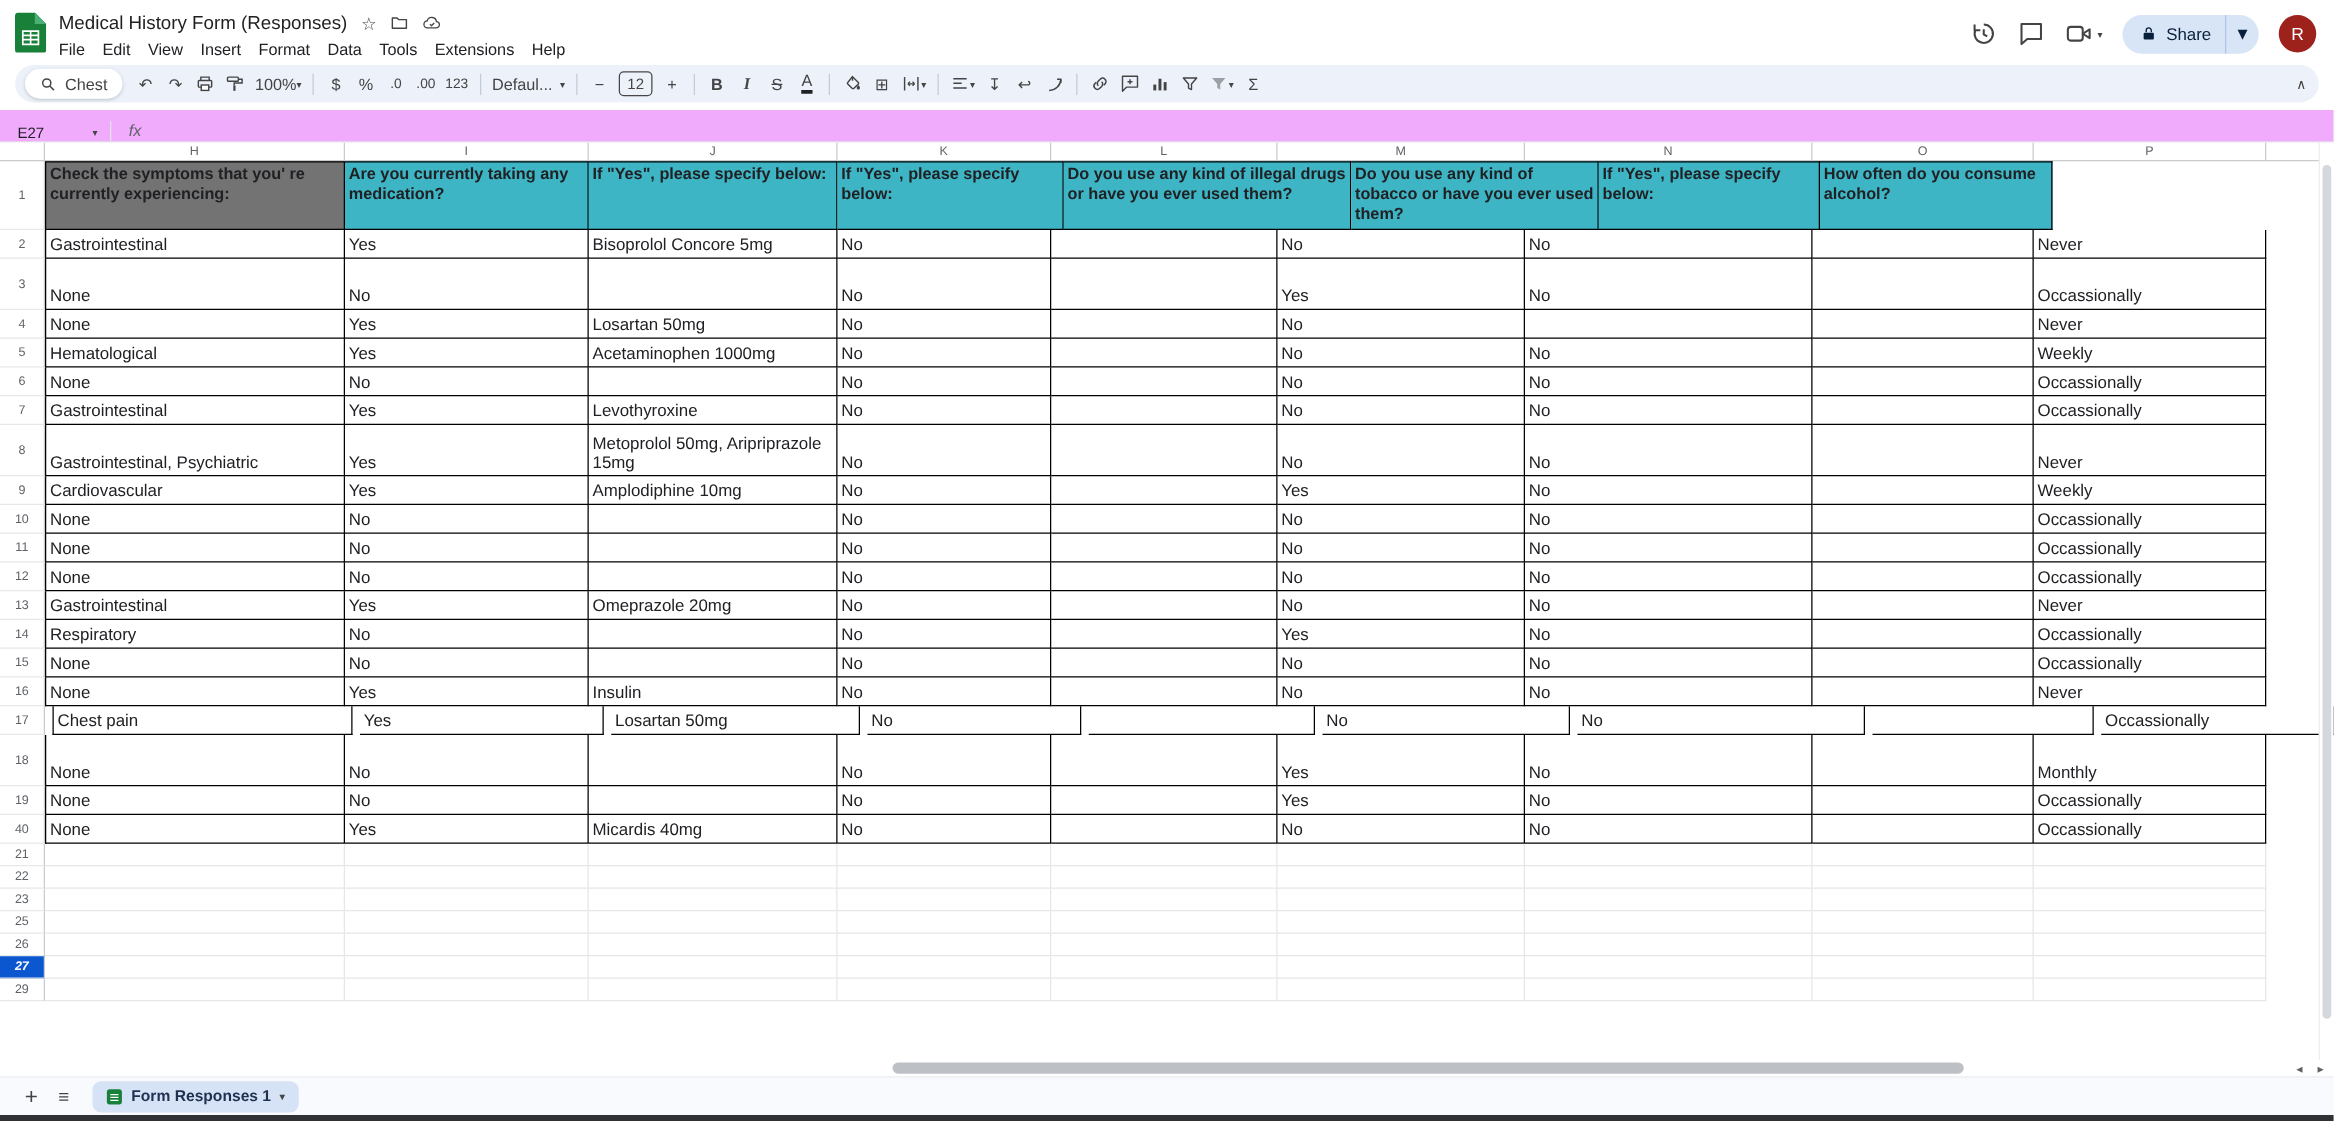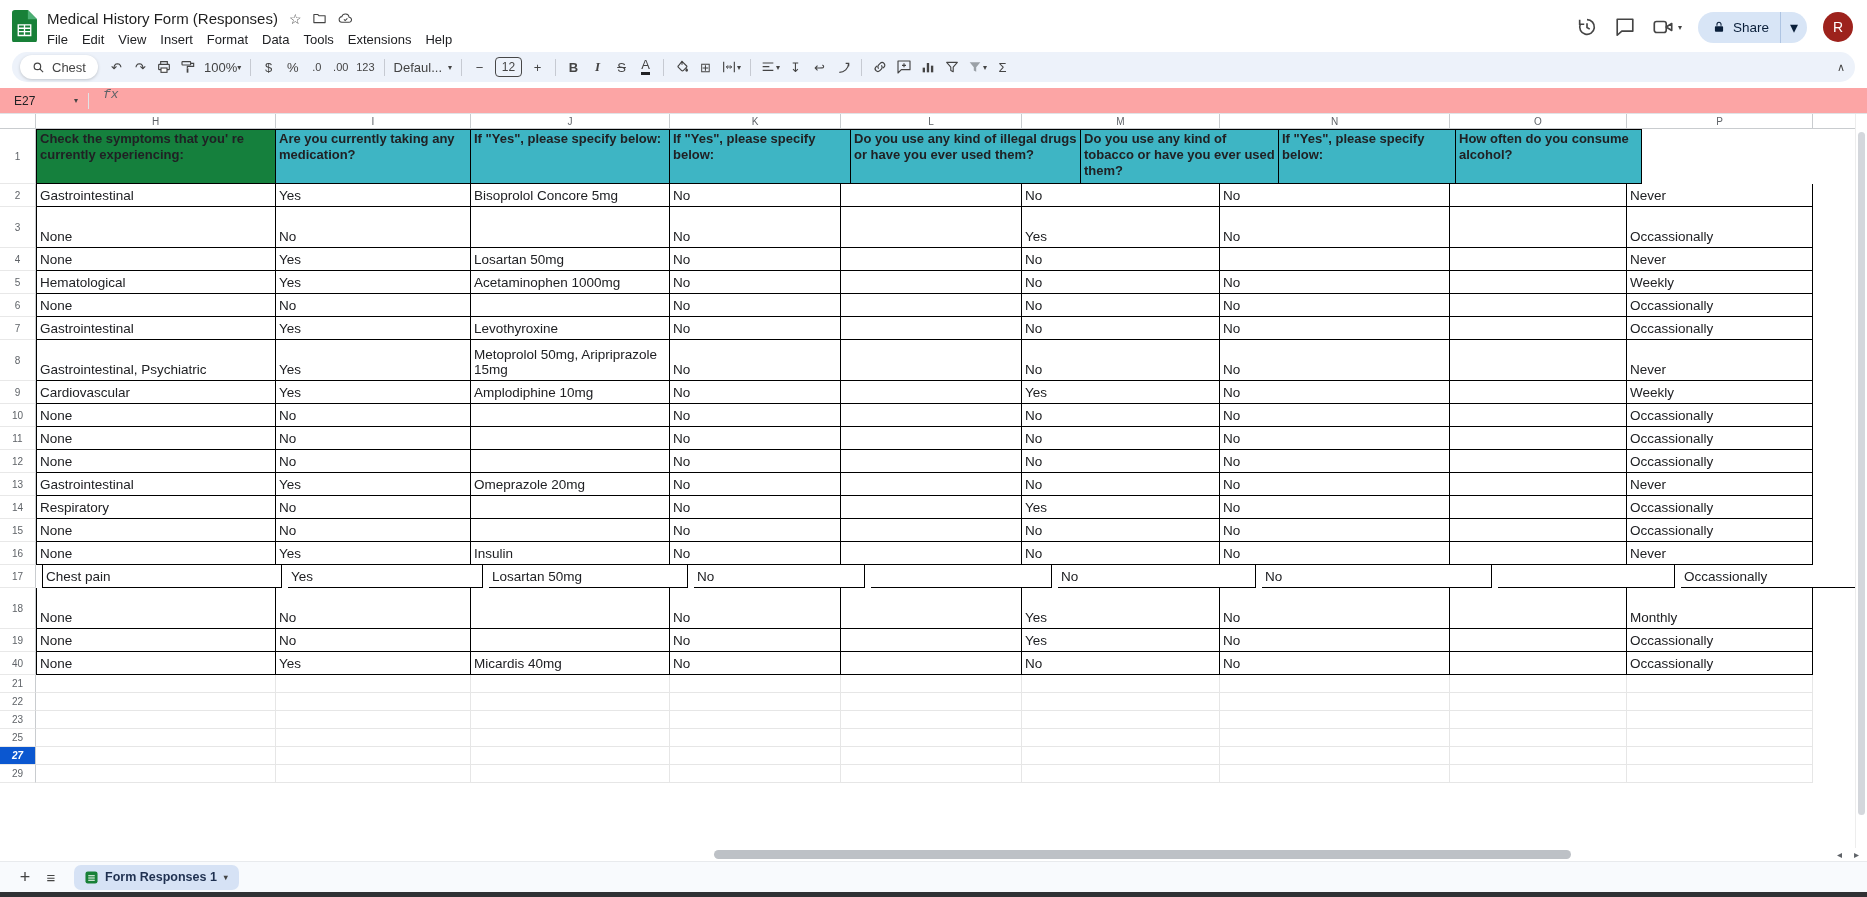--- a/index.html
+++ b/index.html
@@ -38,24 +38,24 @@
   .menus-btn{background:#fff;height:24px;border-radius:13px;display:flex;align-items:center;gap:7px;padding:0 12px;font-size:13px;color:#444;box-shadow:0 1px 3px rgba(60,64,67,.25);margin:0 6px 0 2px;cursor:pointer}
   .menus-btn svg{width:13px;height:13px}
   .size-box{width:27px;height:20px;border:1px solid #474747;border-radius:4px;display:flex;align-items:center;justify-content:center;font-size:12px;margin:0 3px;cursor:text}
   .bold-b{font-weight:bold}
   .ital-i{font-style:italic;font-family:"Liberation Serif",serif;font-weight:bold}
   .strike-s{text-decoration:line-through}
   .color-a{border-bottom:3px solid #202124;line-height:12px;height:16px}
   .collapse{margin-left:auto;font-size:11px;color:#444;cursor:pointer}
 
   
-  .fbar{height:26px;display:flex;align-items:center;border-bottom:1px solid #e1e3e6;background:#fca5a5}
+  .fbar{height:26px;display:flex;align-items:flex-end;border-bottom:1px solid #e1e3e6;background:#f0abfc}
   .namebox{width:88px;display:flex;align-items:center;justify-content:space-between;padding:0 10px 0 14px;font-size:12px;color:#202124;cursor:pointer}
   .fb-sep{width:1px;height:16px;background:#e1e3e6}
-  .fx{font-style:italic;color:#5f6368;font-size:13px;margin:0 10px 12px 14px;font-family:Liberation Mono, monospace}
+  .fx{font-style:italic;color:#5f6368;font-size:13px;margin:0 10px 1px 14px;font-family:Liberation Sans, sans-serif}
   .fbar-input{flex:1;height:100%;cursor:text}
 
   
   .grid{flex:1;position:relative;overflow:hidden;background:#fff}
   .colheads{display:flex;height:15px;border-bottom:1px solid #c9cccf}
   .corner{width:36px;flex:none;border-right:1px solid #c9cccf;background:#fff}
   .colhead{flex:none;border-right:1px solid #c9cccf;font-size:10px;color:#5f6368;display:flex;align-items:center;justify-content:center;cursor:pointer}
   .grid-row{display:flex}
   .rownum{width:36px;flex:none;display:flex;align-items:center;justify-content:center;font-size:10px;color:#5f6368;border-right:1px solid #c9cccf;border-bottom:1px solid #e8e8e8;cursor:pointer}
   .rownum.sel{background:#0b57d0;color:#fff;font-weight:bold}
@@ -292,21 +292,21 @@
         <div class="colhead" style="width: 171px;">K</div>
         <div class="colhead" style="width: 181px;">L</div>
         <div class="colhead" style="width: 198px;">M</div>
         <div class="colhead" style="width: 230px;">N</div>
         <div class="colhead" style="width: 177px;">O</div>
         <div class="colhead" style="width: 186px;">P</div>
       </div>
     <div id="gridrows">
         <div class="grid-row hdr-row" style="height: 55px;">
           <div class="rownum">1</div>
-          <div class="cell c0" style="width: 240px; background: #15803d;">
+          <div class="cell c0" style="width: 240px; background: #737373;">
             <span>Check the symptoms that you' re currently experiencing:</span>
           </div>
           <div class="cell" style="width: 195px; background: rgb(62, 181, 196);">
             <span>Are you currently taking any medication?</span>
           </div>
           <div class="cell" style="width: 199px; background: rgb(62, 181, 196);">
             <span>If "Yes", please specify below:</span>
           </div>
           <div class="cell" style="width: 181px; background: rgb(62, 181, 196);">
             <span>If "Yes", please specify below:</span>
@@ -829,20 +829,32 @@
           <div class="cell" style="width: 199px;"></div>
           <div class="cell" style="width: 171px;"></div>
           <div class="cell" style="width: 181px;"></div>
           <div class="cell" style="width: 198px;"></div>
           <div class="cell" style="width: 230px;"></div>
           <div class="cell" style="width: 177px;"></div>
           <div class="cell" style="width: 186px;"></div>
         </div>
         <div class="grid-row empty-row" style="height: 18px;">
           <div class="rownum">25</div>
+          <div class="cell c0" style="width: 240px;"></div>
+          <div class="cell" style="width: 195px;"></div>
+          <div class="cell" style="width: 199px;"></div>
+          <div class="cell" style="width: 171px;"></div>
+          <div class="cell" style="width: 181px;"></div>
+          <div class="cell" style="width: 198px;"></div>
+          <div class="cell" style="width: 230px;"></div>
+          <div class="cell" style="width: 177px;"></div>
+          <div class="cell" style="width: 186px;"></div>
+        </div>
+        <div class="grid-row empty-row" style="height: 18px;">
+          <div class="rownum">26</div>
           <div class="cell c0" style="width: 240px;"></div>
           <div class="cell" style="width: 195px;"></div>
           <div class="cell" style="width: 199px;"></div>
           <div class="cell" style="width: 171px;"></div>
           <div class="cell" style="width: 181px;"></div>
           <div class="cell" style="width: 198px;"></div>
           <div class="cell" style="width: 230px;"></div>
           <div class="cell" style="width: 177px;"></div>
           <div class="cell" style="width: 186px;"></div>
         </div>

